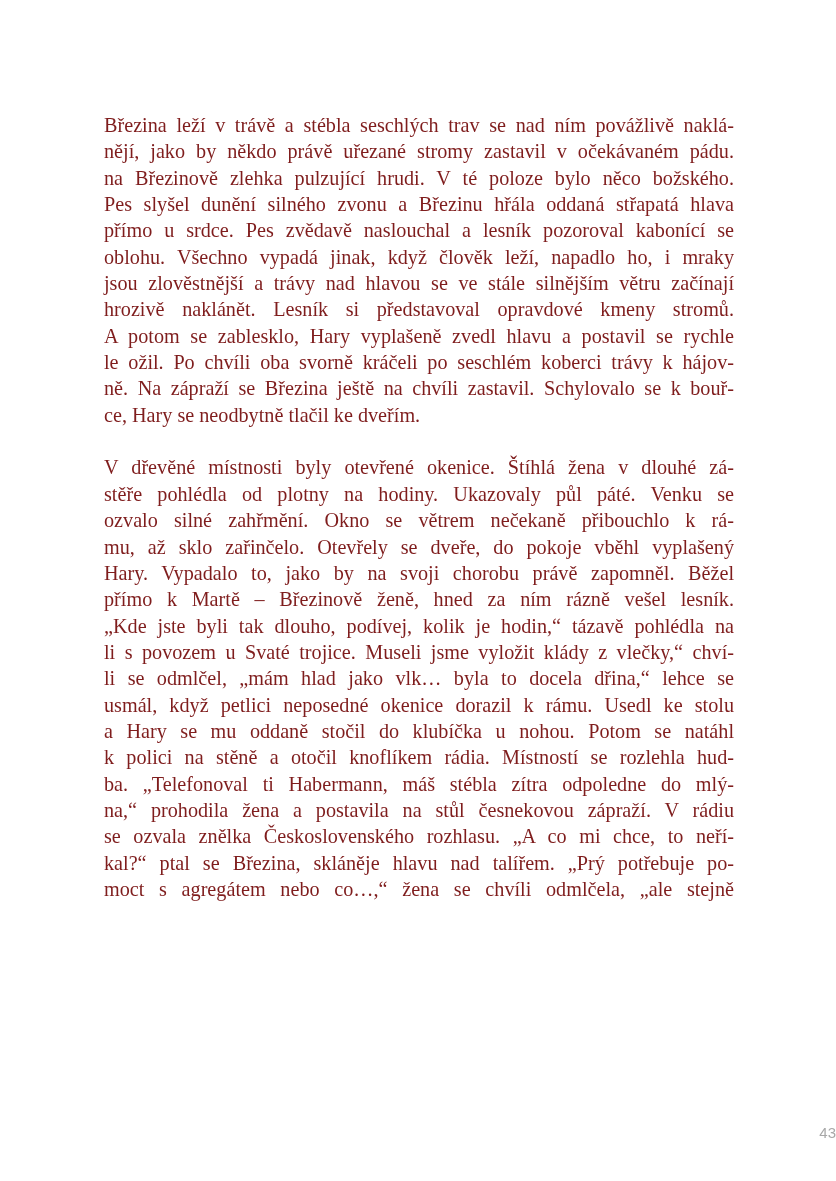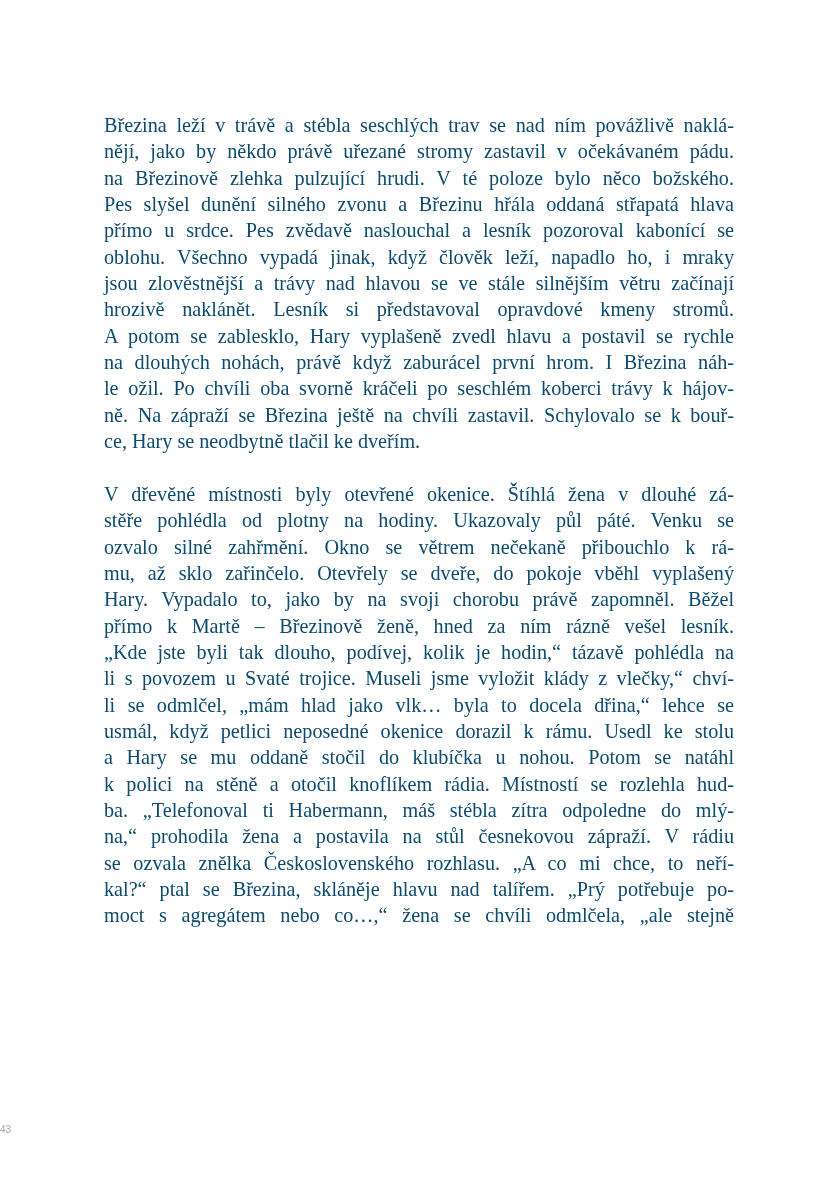--- a/index.html
+++ b/index.html
@@ -21,21 +21,21 @@
       background: #ffffff;
     }
     .text-block {
       position: absolute;
       left: 104px;
       top: 112px;
       width: 630px;
       font-family: "Liberation Serif", "DejaVu Serif", serif;
       font-size: 20.2px;
       line-height: 26.35px;
-      color: #0c4a6e;
+      color: #7f1d1d;
     }
     .line {
       display: block;
       height: 26.35px;
       white-space: nowrap;
       text-align: justify;
       text-align-last: justify;
       overflow: visible;
     }
     .line.last {
@@ -43,42 +43,41 @@
     }
     .para-gap {
       display: block;
       height: 26.35px;
     }
     .page-number {
       position: absolute;
       left: 0;
       width: 836px;
       top: 1124px;
-      text-align: left;
+      text-align: right;
       font-family: "Liberation Sans", "DejaVu Sans", sans-serif;
-      font-size: 10px;
+      font-size: 15px;
       color: #a8a8a8;
     }
   </style>
 </head>
 <body>
 
 <div class="page">
   <div class="text-block">
     <div class="paragraph">
       <span class="line">Březina leží v trávě a stébla seschlých trav se nad ním povážlivě naklá-</span>
       <span class="line">nějí, jako by někdo právě uřezané stromy zastavil v očekávaném pádu.</span>
       <span class="line">na Březinově zlehka pulzující hrudi. V té poloze bylo něco božského.</span>
       <span class="line">Pes slyšel dunění silného zvonu a Březinu hřála oddaná střapatá hlava</span>
       <span class="line">přímo u srdce. Pes zvědavě naslouchal a lesník pozoroval kabonící se</span>
       <span class="line">oblohu. Všechno vypadá jinak, když člověk leží, napadlo ho, i mraky</span>
       <span class="line">jsou zlověstnější a trávy nad hlavou se ve stále silnějším větru začínají</span>
       <span class="line">hrozivě naklánět. Lesník si představoval opravdové kmeny stromů.</span>
       <span class="line">A potom se zablesklo, Hary vyplašeně zvedl hlavu a postavil se rychle</span>
-      <span class="line">na dlouhých nohách, právě když zaburácel první hrom. I Březina náh-</span>
       <span class="line">le ožil. Po chvíli oba svorně kráčeli po seschlém koberci trávy k hájov-</span>
       <span class="line">ně. Na zápraží se Březina ještě na chvíli zastavil. Schylovalo se k bouř-</span>
       <span class="line last">ce, Hary se neodbytně tlačil ke dveřím.</span>
     </div>
     <span class="para-gap"></span>
     <div class="paragraph">
       <span class="line">V dřevěné místnosti byly otevřené okenice. Štíhlá žena v dlouhé zá-</span>
       <span class="line">stěře pohlédla od plotny na hodiny. Ukazovaly půl páté. Venku se</span>
       <span class="line">ozvalo silné zahřmění. Okno se větrem nečekaně přibouchlo k rá-</span>
       <span class="line">mu, až sklo zařinčelo. Otevřely se dveře, do pokoje vběhl vyplašený</span>

